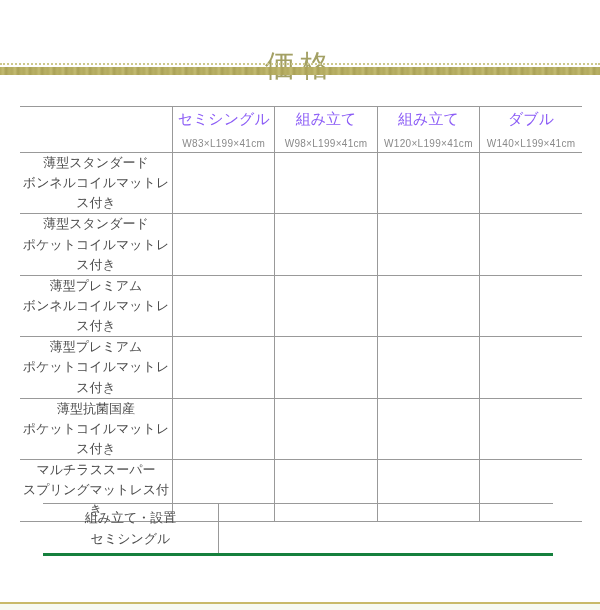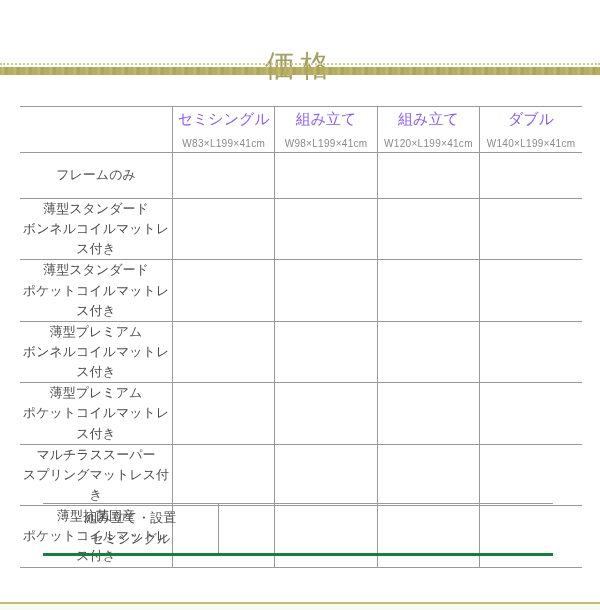--- a/index.html
+++ b/index.html
@@ -96,30 +96,20 @@
       </th>
       <th>
         <div class="col-name">ダブル</div>
         <div class="col-size">W140×L199×41cm</div>
       </th>
     </tr>
   </thead>
   <tbody>
     <tr>
       <td class="row-label">
-        <div>フレームのみ</div>
-        <div></div>
-      </td>
-      <td></td>
-      <td></td>
-      <td></td>
-      <td></td>
-    </tr>
-    <tr>
-      <td class="row-label">
         <div>薄型スタンダード</div>
         <div>ボンネルコイルマットレス付き</div>
       </td>
       <td></td>
       <td></td>
       <td></td>
       <td></td>
     </tr>
     <tr>
       <td class="row-label">
@@ -146,32 +136,32 @@
         <div>薄型プレミアム</div>
         <div>ポケットコイルマットレス付き</div>
       </td>
       <td></td>
       <td></td>
       <td></td>
       <td></td>
     </tr>
     <tr>
       <td class="row-label">
-        <div>マルチラススーパー</div>
-        <div>スプリングマットレス付き</div>
+        <div>薄型抗菌国産</div>
+        <div>ポケットコイルマットレス付き</div>
       </td>
       <td></td>
       <td></td>
       <td></td>
       <td></td>
     </tr>
     <tr>
       <td class="row-label">
-        <div>薄型抗菌国産</div>
-        <div>ポケットコイルマットレス付き</div>
+        <div>マルチラススーパー</div>
+        <div>スプリングマットレス付き</div>
       </td>
       <td></td>
       <td></td>
       <td></td>
       <td></td>
     </tr>
   </tbody>
 </table>
 
 <table class="service-table">

